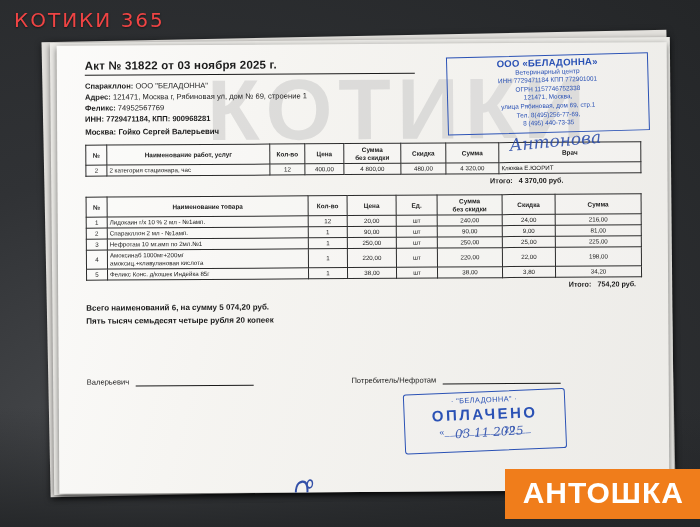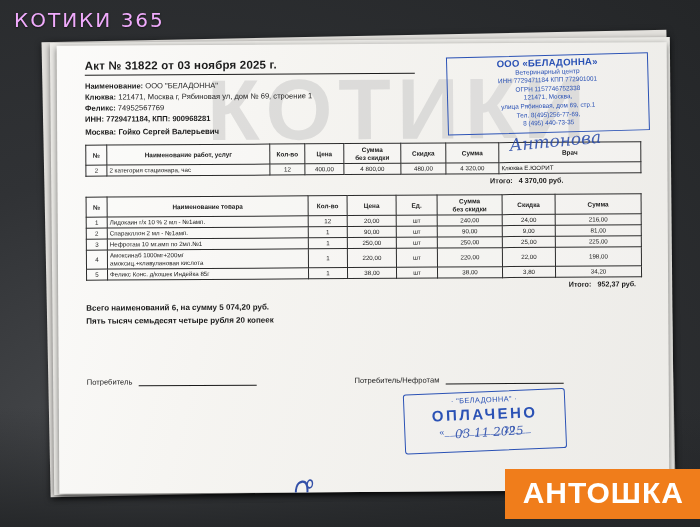--- a/index.html
+++ b/index.html
@@ -29,21 +29,21 @@
     background: linear-gradient(to bottom, rgba(60,62,65,0) 0%, rgba(35,37,39,0.9) 100%);
   }
 
   
   #watermark-brand {
     position: absolute;
     left: 14px;
     top: 8px;
     font-size: 20px;
     letter-spacing: 2px;
-    color: #f0abfc;
+    color: #ef4444;
     font-family: "DejaVu Sans", sans-serif;
     font-weight: 400;
     z-index: 30;
     text-shadow: 0 1px 2px rgba(0,0,0,.5);
   }
 
   
   #watermark-ghost {
     position: absolute;
     left: 150px;
@@ -298,25 +298,25 @@
 <div class="sheet" id="sheet-main">
 
   <div id="watermark-ghost">КОТИКИ</div>
 
   <div id="doc">
 
     <div id="doc-title">Акт № 31822 от 03 ноября 2025 г.</div>
     <div id="title-rule"></div>
 
     <div class="meta-line">
-      <b>Наименование:</b>
+      <b>Спаракллон:</b>
       <span>ООО "БЕЛАДОННА"</span>
     </div>
     <div class="meta-line">
-      <b>Клюква:</b>
+      <b>Адрес:</b>
       <span>121471, Москва г, Рябиновая ул, дом № 69, строение 1</span>
     </div>
     <div class="meta-line">
       <b>Феликс:</b>
       <span>74952567769</span>
     </div>
     <div class="meta-line">
       <b>ИНН: 7729471184, КПП: 900968281</b>
     </div>
     <div id="client-line">
@@ -425,31 +425,31 @@
           <td class="num">шт</td>
           <td class="money">38,00</td>
           <td class="money">3,80</td>
           <td class="money">34,20</td>
         </tr>
       </tbody>
     </table>
 
     <div class="totals-inline-2">
       <span>Итого:</span>
-      <span>952,37 руб.</span>
+      <span>754,20 руб.</span>
     </div>
 
     <div id="summary">
       <div>Всего наименований 6, на сумму 5 074,20 руб.</div>
       <div>Пять тысяч семьдесят четыре рубля 20 копеек</div>
     </div>
 
     <div id="signature-row">
       <div class="sig-block">
-        <span>Потребитель</span>
+        <span>Валерьевич</span>
         <span class="sig-line"></span>
       </div>
       <div class="sig-block" style="margin-left:58px">
         <span>Потребитель/Нефротам</span>
         <span class="sig-line"></span>
       </div>
     </div>
 
   </div>
 

